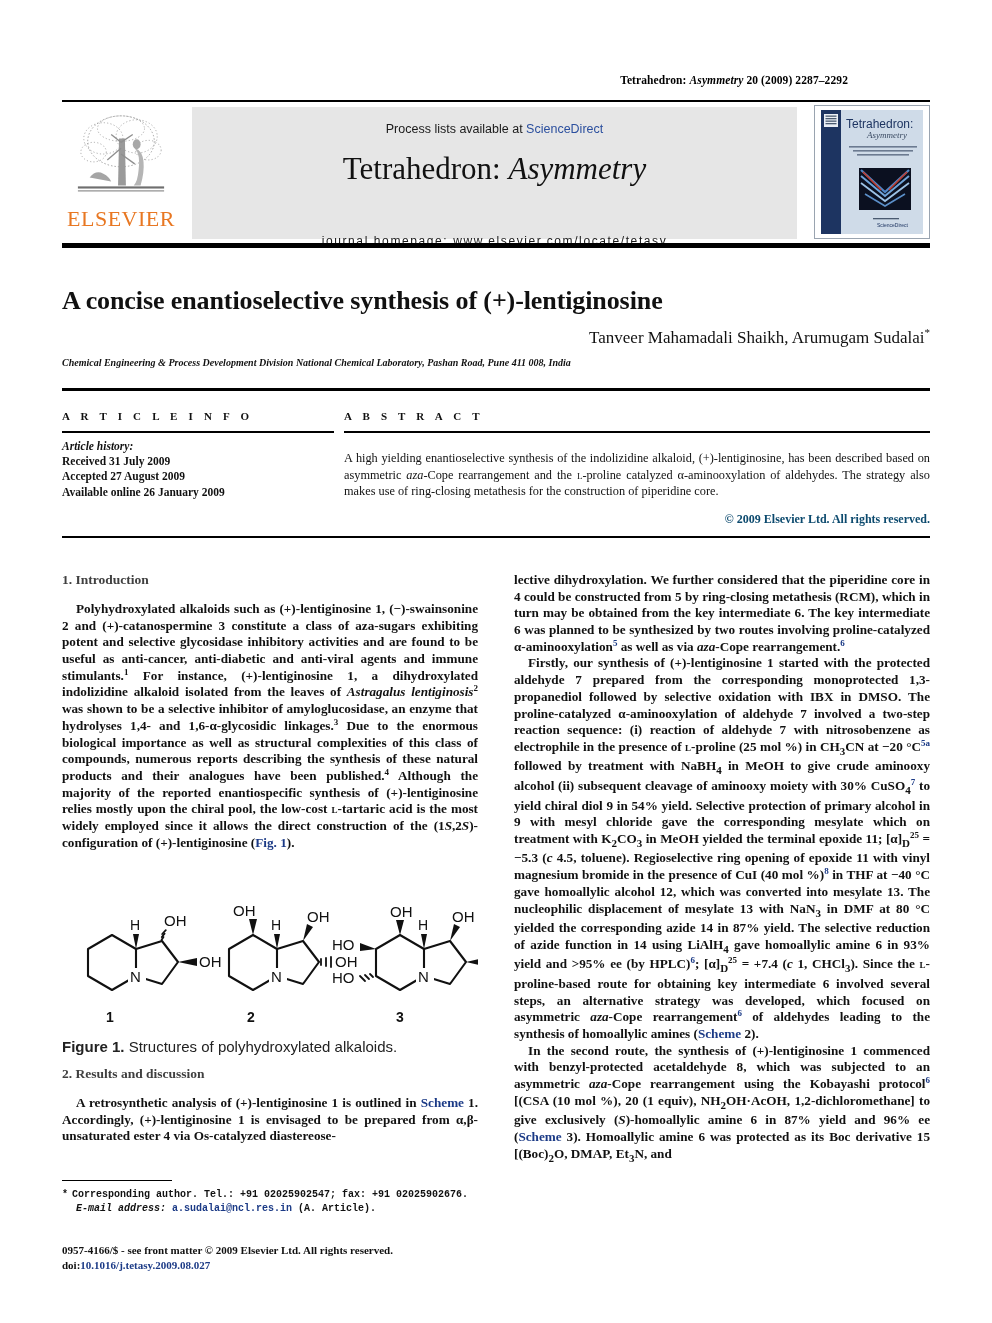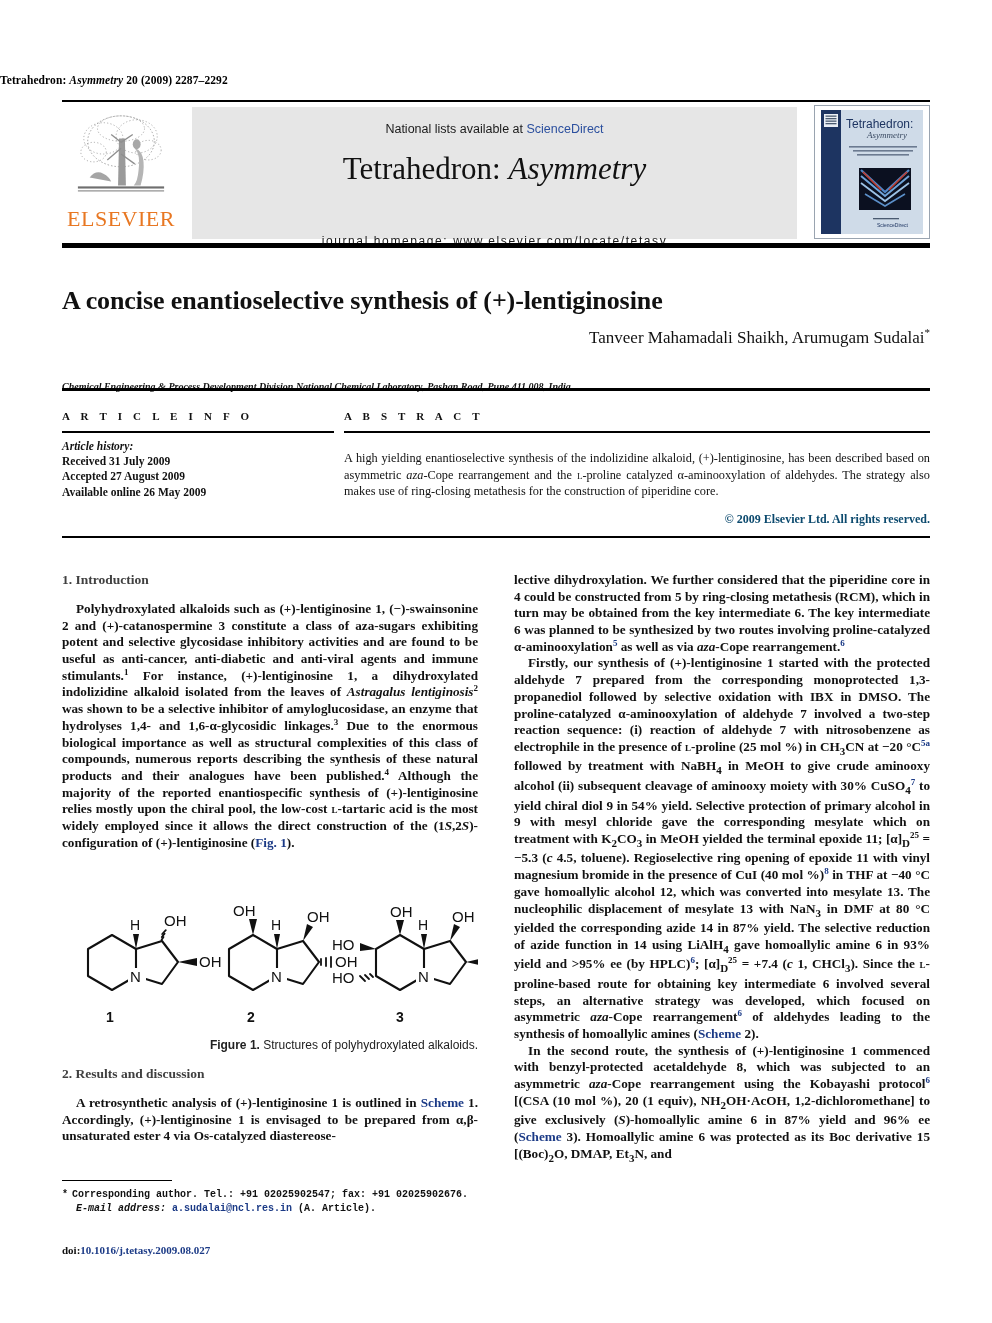--- a/index.html
+++ b/index.html
@@ -19,21 +19,21 @@
     position: absolute;
     left: 0; top: 0;
     width: 992px; height: 1323px;
   }
 
   
   .running-head {
     position: absolute;
     left: 0; top: 74px;
     width: 848px;
-    text-align: left;
+    text-align: right;
     font-size: 11.5px;
     font-weight: bold;
     letter-spacing: 0.1px;
   }
   .running-head .ital { font-style: italic; }
 
   
   .masthead {
     position: absolute;
     left: 62px; top: 103px;
@@ -141,21 +141,20 @@
   }
   .art-authors sup { font-size: 11px; }
   .art-affil {
     position: absolute;
     left: 62px; top: 357px;
     width: 868px;
     font-size: 10px;
     font-style: italic;
     font-weight: bold;
     color: #111;
-    margin-top: 24px;
   }
   .title-rule {
     position: absolute;
     left: 62px; top: 388px;
     width: 868px; height: 3px;
     background: #000;
   }
 
   
   .col-info {
@@ -253,23 +252,23 @@
     width: 416px;
   }
   .struct-row {
     position: relative;
     width: 416px; height: 128px;
   }
   .fig-caption {
     position: absolute;
     left: 62px; top: 1038px;
     width: 416px;
-    text-align: right;
+    text-align: left;
     font-family: "Liberation Sans", sans-serif;
-    font-size: 12px;
+    font-size: 15px;
     color: #222;
   }
   .fig-caption b { font-weight: bold; }
 
   .after-fig {
     position: absolute;
     left: 62px; top: 1066px;
     width: 416px;
   }
 
@@ -338,21 +337,21 @@
         <ellipse cx="66" cy="36" rx="4" ry="5" fill="#a8a8a8"></ellipse>
         <path d="M18 70 q6 -8 14 -4 q6 3 8 8 Z" fill="#a5a5a5"></path>
         <rect x="6" y="79" width="88" height="2.2" fill="#6f6f6f"></rect>
         <rect x="6" y="83" width="88" height="1.2" fill="#8c8c8c"></rect>
       </svg>
       <div class="elsevier-word">ELSEVIER</div>
     </div>
 
     <div class="grey-band">
       <div class="gb-contents">
-        <span>National lists available at </span><a href="#">ScienceDirect</a>
+        <span>Process lists available at </span><a href="#">ScienceDirect</a>
       </div>
       <div class="gb-title">
         <span>Tetrahedron: </span><span class="it">Asymmetry</span>
       </div>
       <div class="gb-home">journal homepage: www.elsevier.com/locate/tetasy</div>
     </div>
 
     <div class="cover-thumb">
       <svg viewBox="0 0 114 132" width="114" height="132">
         <rect x="0" y="0" width="114" height="132" fill="#ffffff"></rect>
@@ -397,21 +396,21 @@
   <div class="art-affil">Chemical Engineering &amp; Process Development Division National Chemical Laboratory, Pashan Road, Pune 411 008, India</div>
   <div class="title-rule"></div>
 
   <div class="col-info">
     <div class="sec-head">A R T I C L E   I N F O</div>
     <div class="sec-rule"></div>
     <div class="info-body">
       <div class="hist">Article history:</div>
       <div>Received 31 July 2009</div>
       <div>Accepted 27 August 2009</div>
-      <div>Available online 26 May 2009</div>
+      <div>Available online 26 January 2009</div>
     </div>
   </div>
 
   <div class="col-abs">
     <div class="sec-head">A B S T R A C T</div>
     <div class="sec-rule"></div>
     <div class="abs-body"><span>A high yielding enantioselective synthesis of the indolizidine alkaloid, (+)-lentiginosine, has been described based on asymmetric </span><span class="it">aza</span><span>-Cope rearrangement and the </span><span class="sc">l</span><span>-proline catalyzed α-aminooxylation of aldehydes. The strategy also makes use of ring-closing metathesis for the construction of piperidine core.</span></div>
     <div class="abs-copy">© 2009 Elsevier Ltd. All rights reserved.</div>
   </div>
   <div class="abs-rule-bottom"></div>
@@ -527,16 +526,17 @@
       <span class="star">*</span><span>Corresponding author. Tel.: +91 02025902547; fax: +91 02025902676.</span>
     </div>
     <div class="footline" style="padding-left:14px;text-indent:0">
       <span class="it">E-mail address:</span>
       <a href="#">a.sudalai@ncl.res.in</a>
       <span>(A. Article).</span>
     </div>
   </div>
 
   <div class="imprint">
+    <div>0957-4166/$ - see front matter © 2009 Elsevier Ltd. All rights reserved.</div>
     <div><span>doi:</span><a href="#">10.1016/j.tetasy.2009.08.027</a></div>
   </div>
 
 </div>
 
 </body></html>

